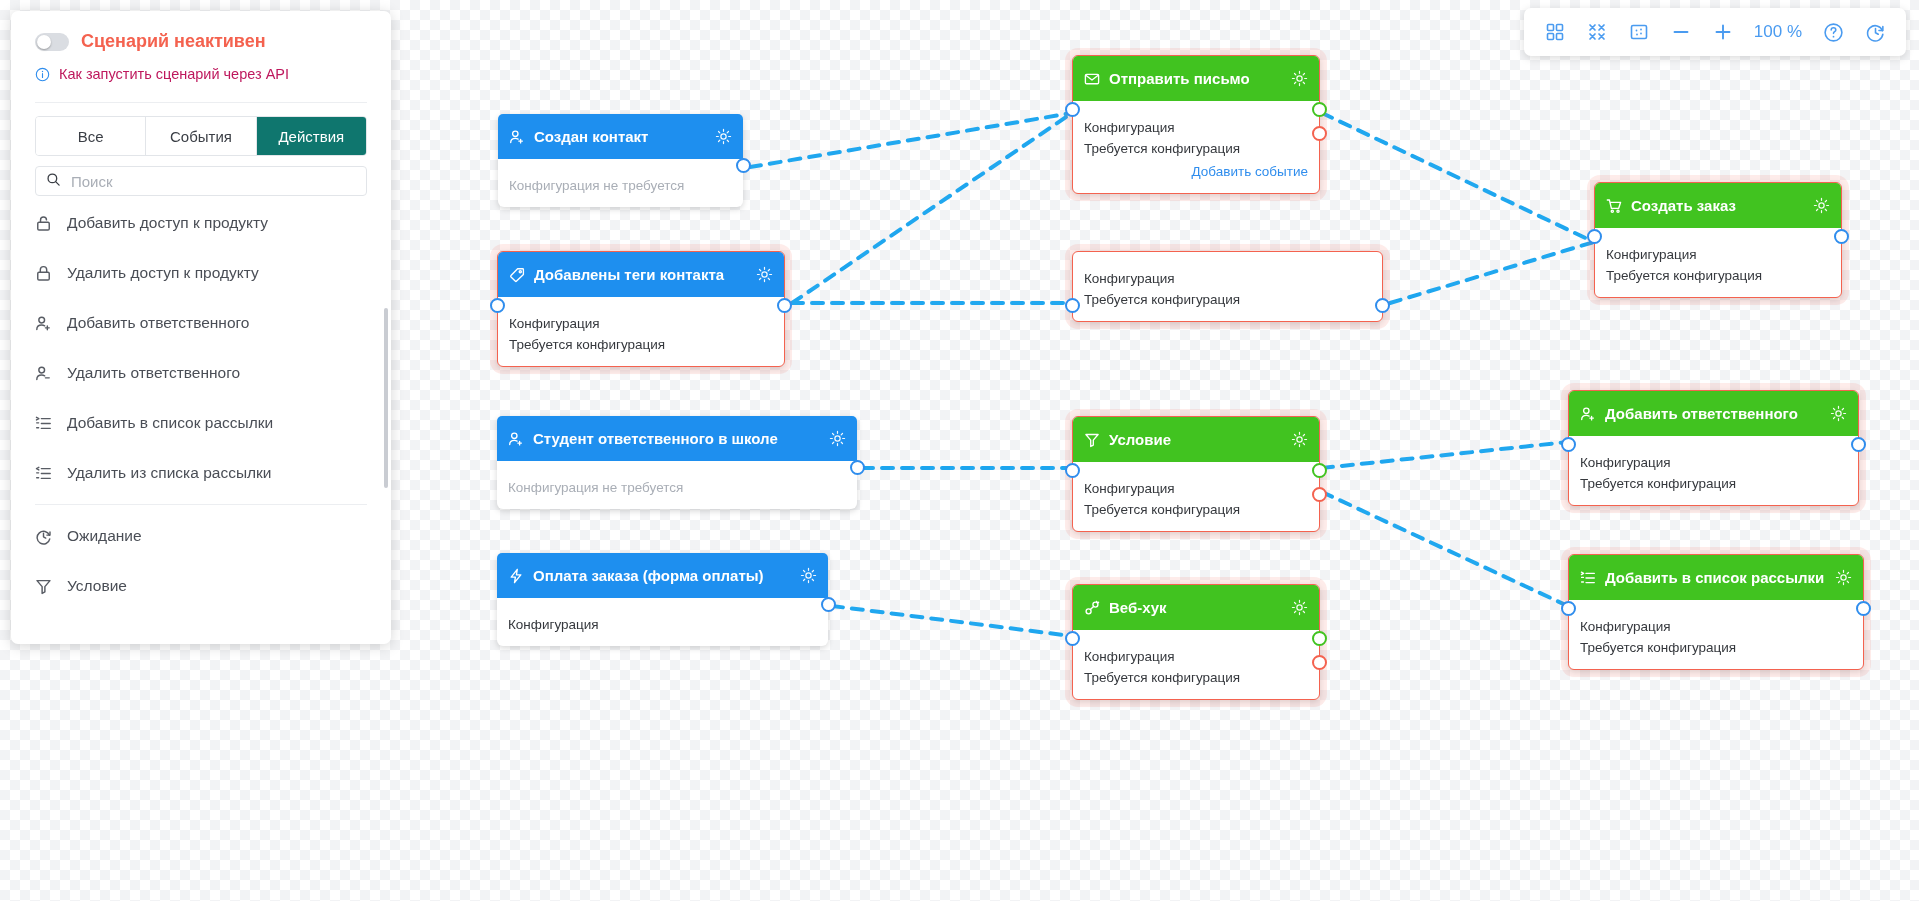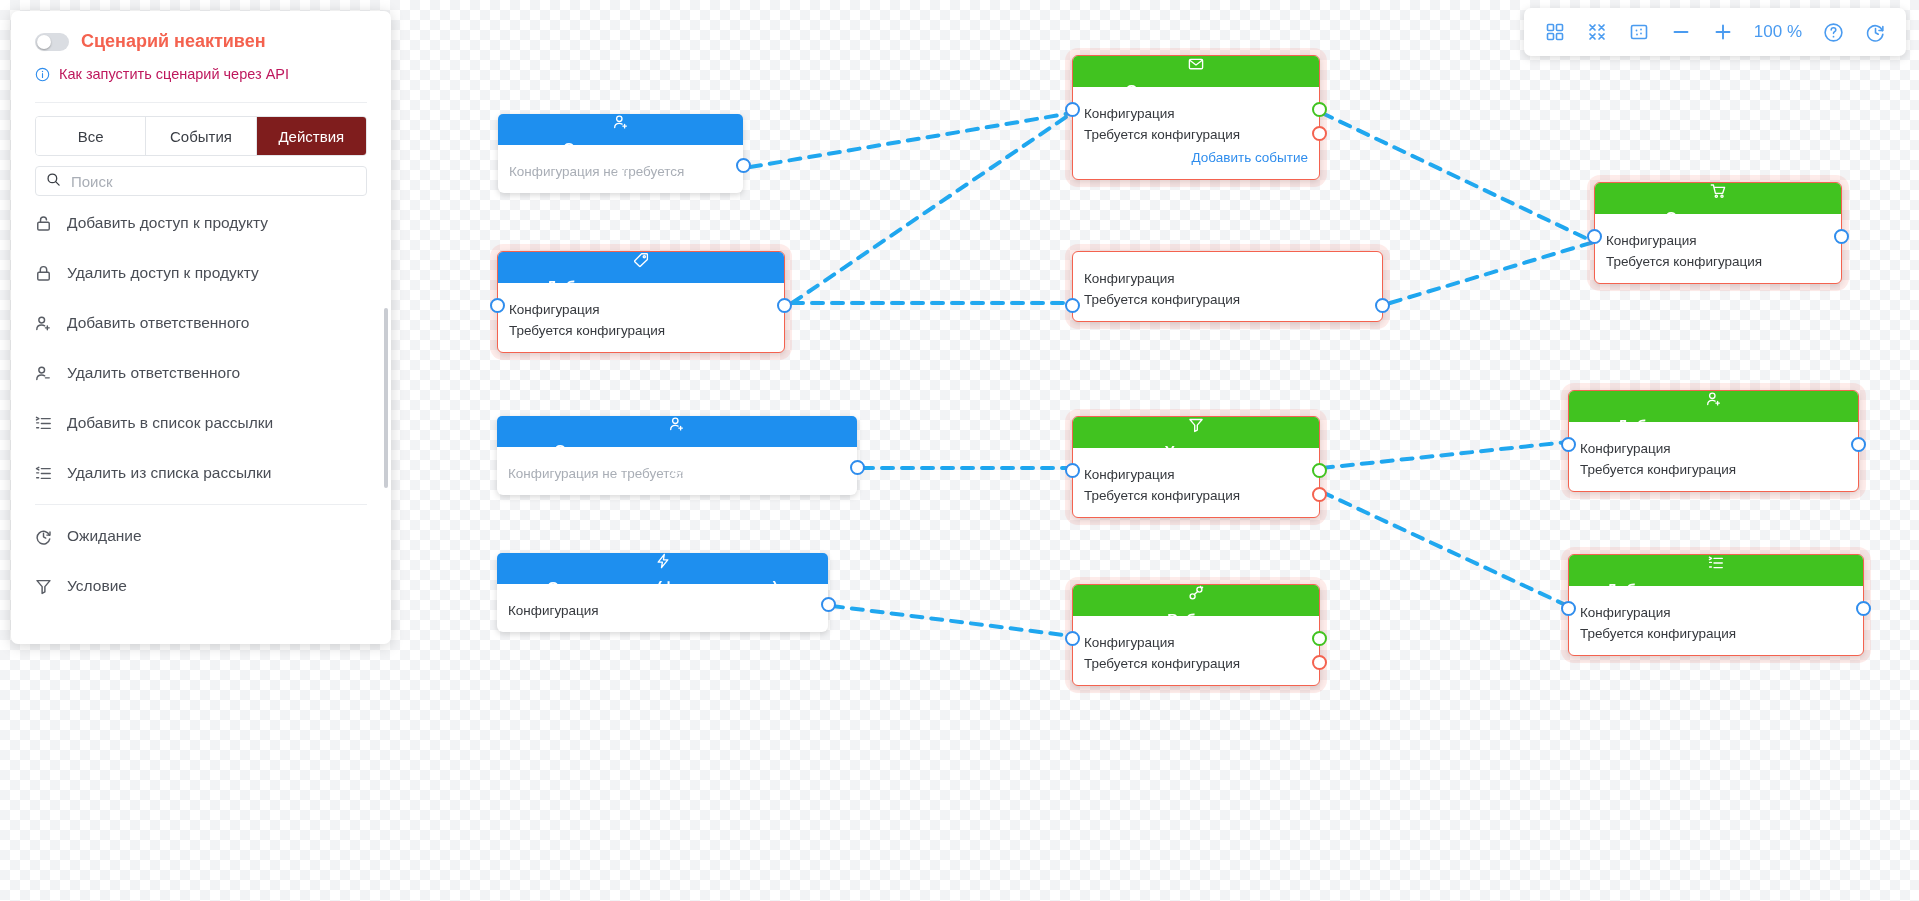--- a/index.html
+++ b/index.html
@@ -38,28 +38,27 @@
     box-shadow: 0 2px 6px rgba(0,0,0,.16);
   }
   .node.error {
     border: 1px solid #f4624f;
     box-shadow: 0 0 0 7px rgba(244,98,79,.12), 0 2px 6px rgba(0,0,0,.14);
   }
   .node-header {
     display: flex;
     align-items: center;
     gap: 9px;
-    height: 31px;
+    height: 45px;
     padding: 0 11px;
     border-radius: 5px 5px 0 0;
     color: #ffffff;
     font-size: 15px;
     font-weight: 600;
     white-space: nowrap;
-    flex-direction: column;
   }
   .node-header.blue  { background: #1e8fef; }
   .node-header.green { background: #41c320; }
   .node-title { flex: 1 1 auto; }
   .gear {
     flex: 0 0 auto;
     width: 17px; height: 17px;
     opacity: .95;
     cursor: pointer;
   }
@@ -151,21 +150,21 @@
   .tab {
     flex: 1 1 0;
     display: flex; align-items: center; justify-content: center;
     font-size: 15px;
     color: #3a3e45;
     background: #ffffff;
     cursor: pointer;
     border-right: 1px solid #e2e5e9;
   }
   .tab:last-child { border-right: 0; }
-  .tab.active { background: #7f1d1d; color: #ffffff; }
+  .tab.active { background: #0f766e; color: #ffffff; }
 
   .search-box {
     margin: 10px 24px 0 24px;
     height: 30px;
     border: 1px solid #e2e5e9;
     border-radius: 4px;
     display: flex; align-items: center;
     gap: 8px;
     padding: 0 10px;
     background: #ffffff;

